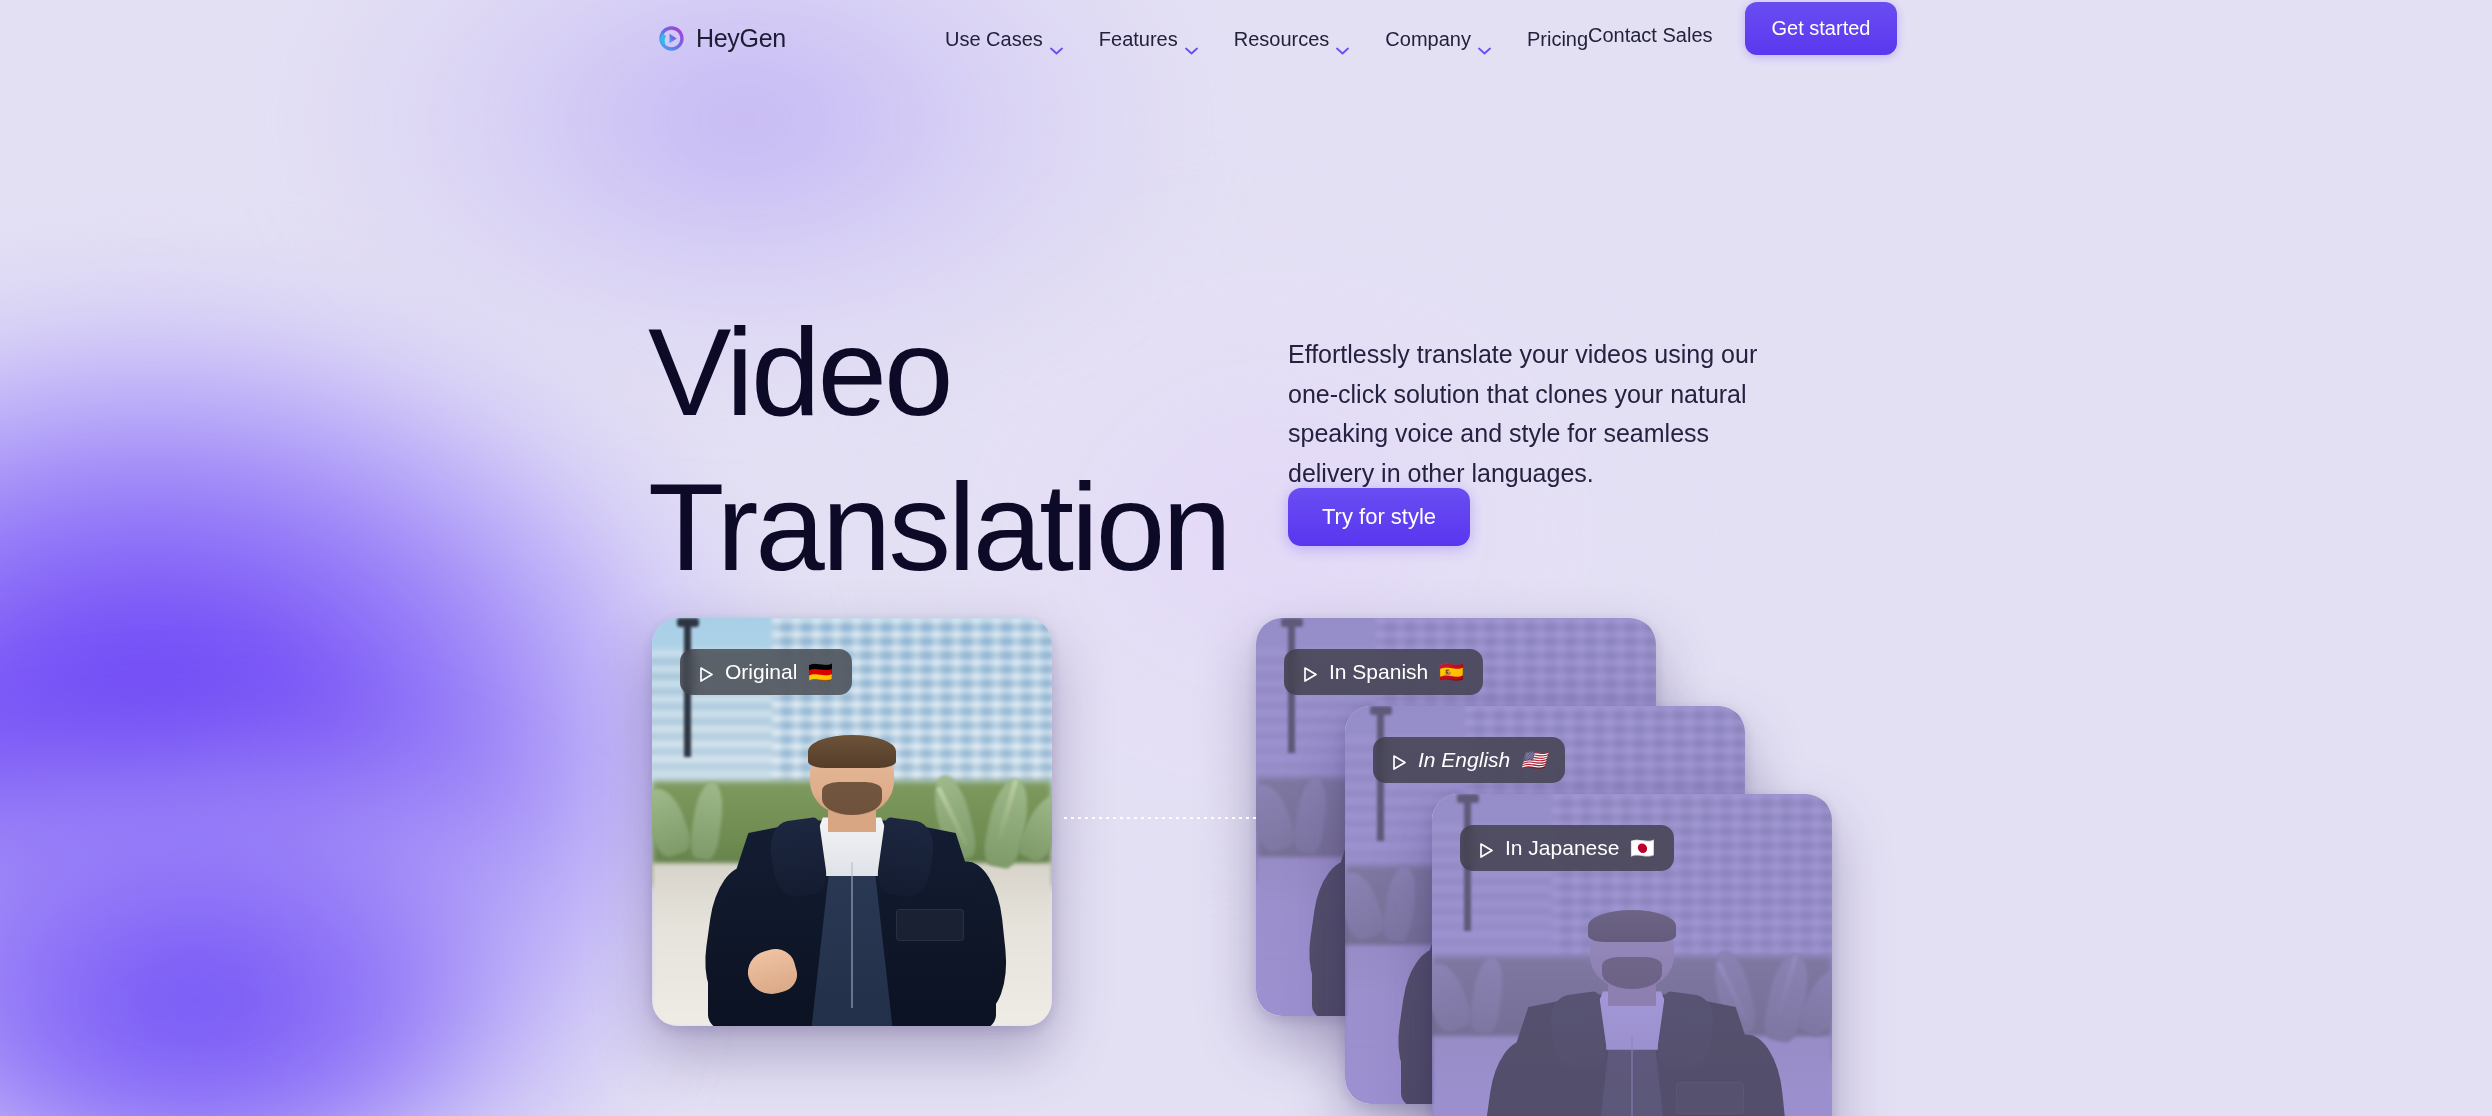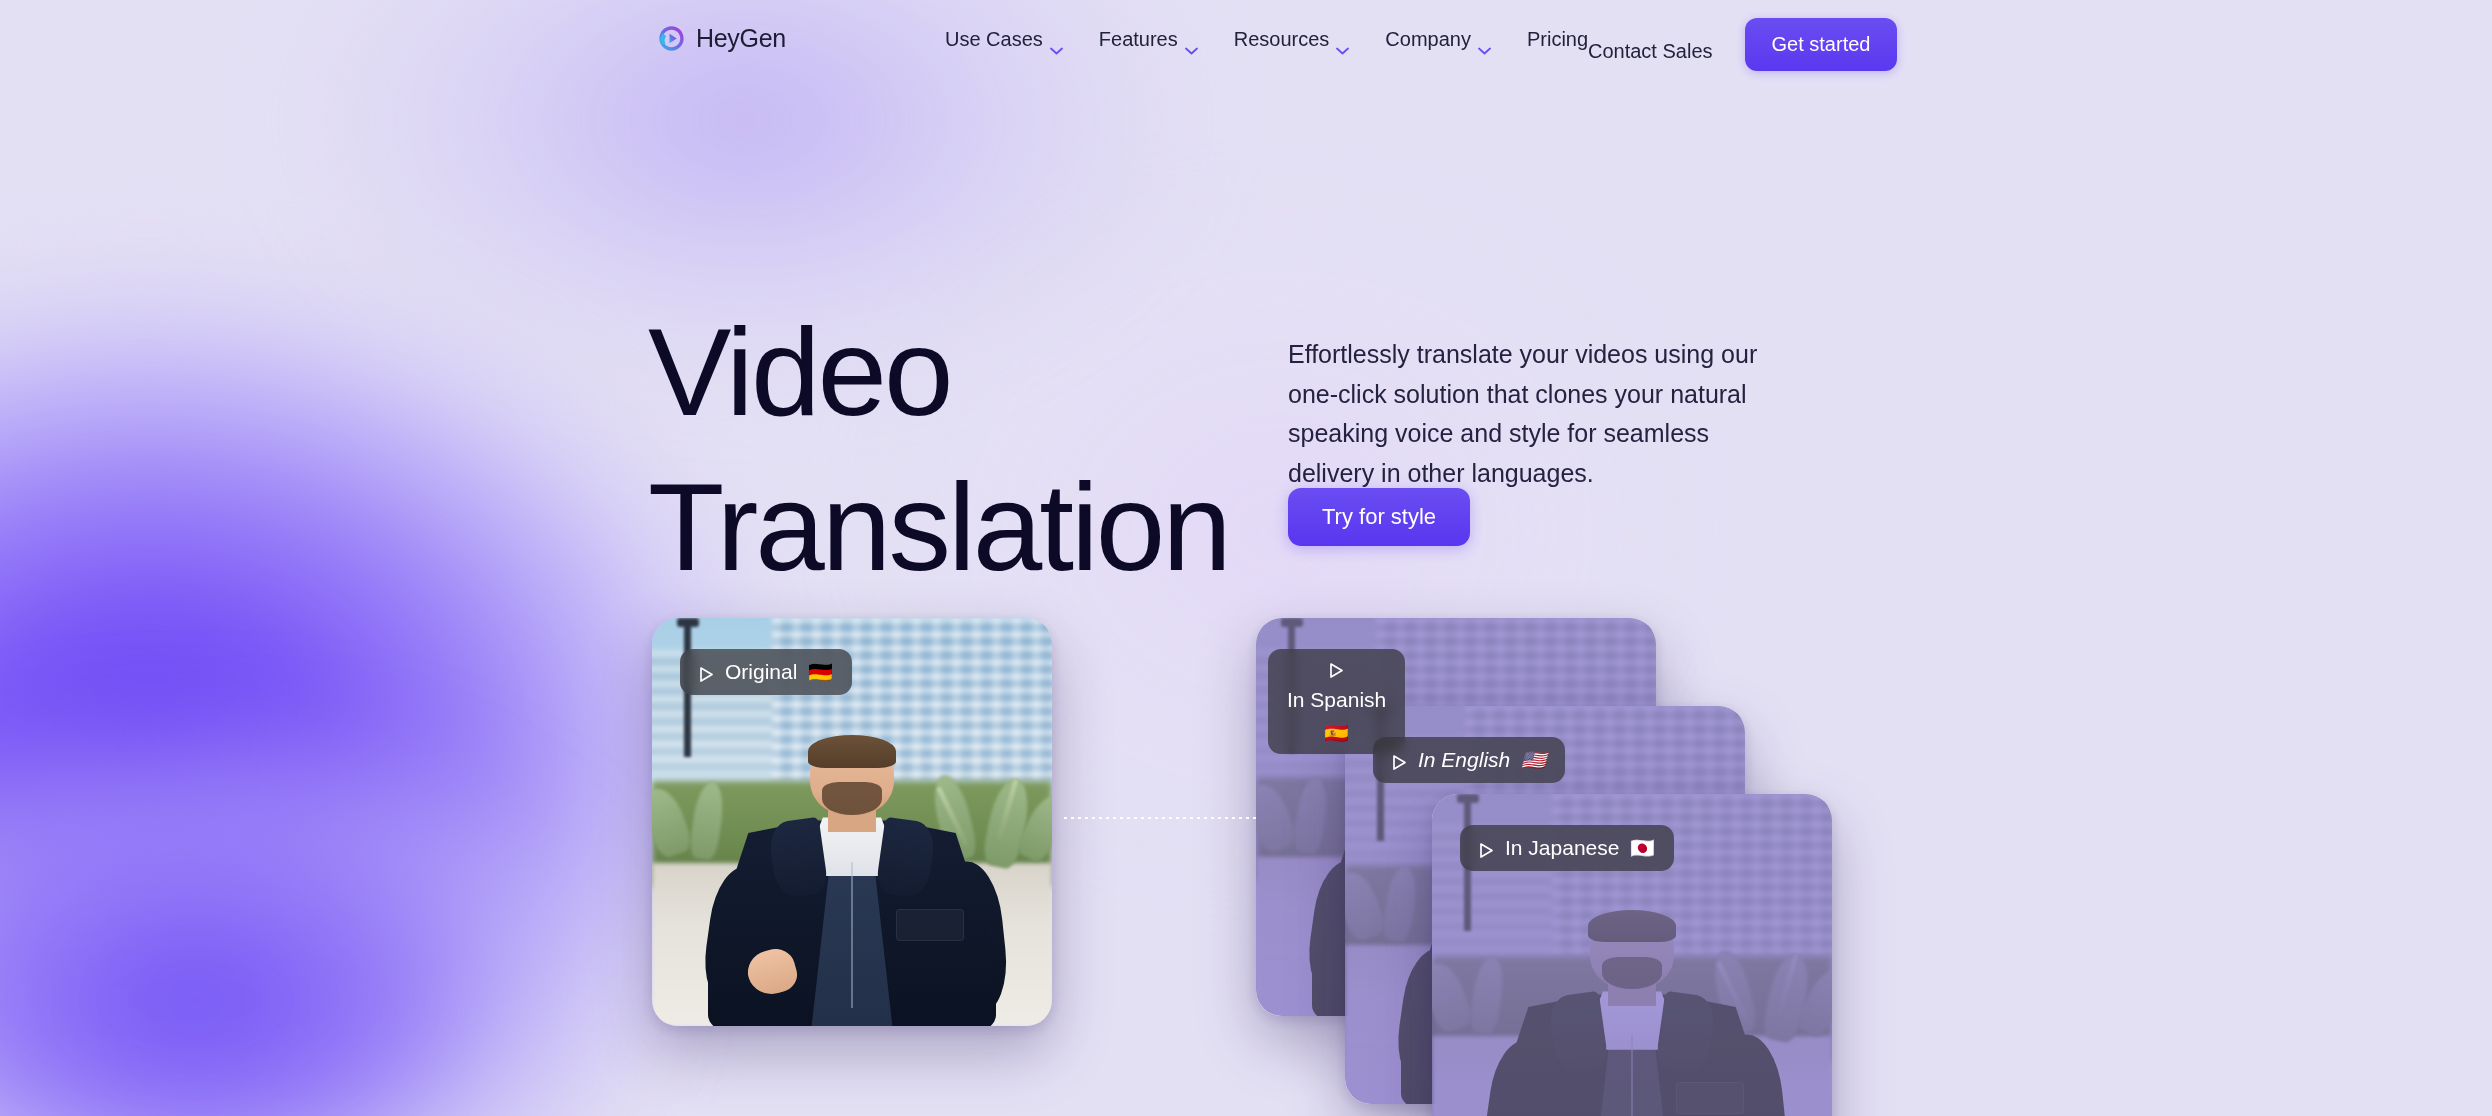--- a/index.html
+++ b/index.html
@@ -122,21 +122,21 @@
   .chev {
     width: 13px; height: 8px;
     display: inline-block;
     position: relative;
     top: 1px;
   }
 
   .nav-right {
     position: absolute;
     left: 1588px;
-    top: 18px;
+    top: 2px;
     display: flex;
     align-items: center;
     gap: 32px;
     justify-content: space-between;
   }
   .contact-link {
     font-size: 20px;
     color: #22223c;
     cursor: pointer;
     white-space: nowrap;
@@ -555,21 +555,21 @@
         <div class="collar-r"></div>
         <div class="neck"></div>
         <div class="head"></div>
         <div class="hair"></div>
         <div class="beard"></div>
         <div class="hand"></div>
       </div>
     </div>
     <div class="tint"></div>
     <div class="tint2"></div>
-    <div class="vlabel" style="left:12px; top:31px;flex-direction:column;">
+    <div class="vlabel" style="left:28px; top:31px;">
       <span class="play-tri">
         <svg viewBox="0 0 15 17" width="15" height="17">
             <path d="M2 2 L13 8.5 L2 15 Z" fill="none" stroke="#ffffff" stroke-width="1.7" stroke-linejoin="round"></path>
           </svg>
       </span>
       <span>In Spanish</span>
       <span class="flag">🇪🇸</span>
     </div>
   </div>
 

